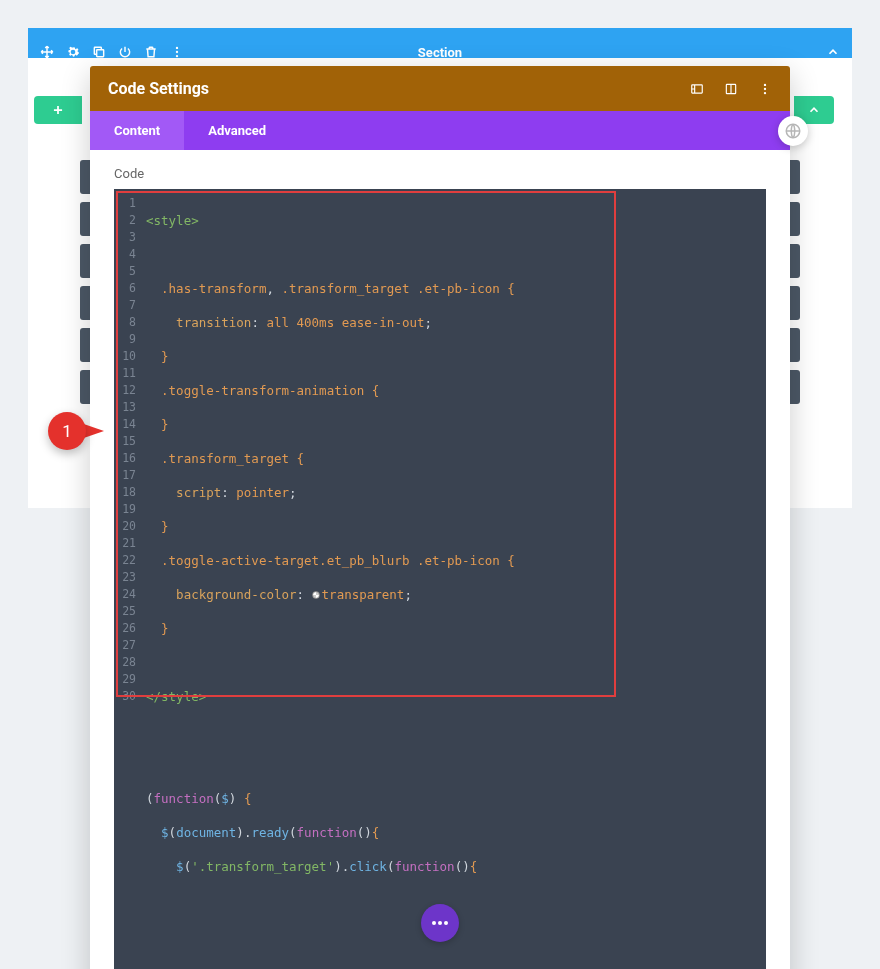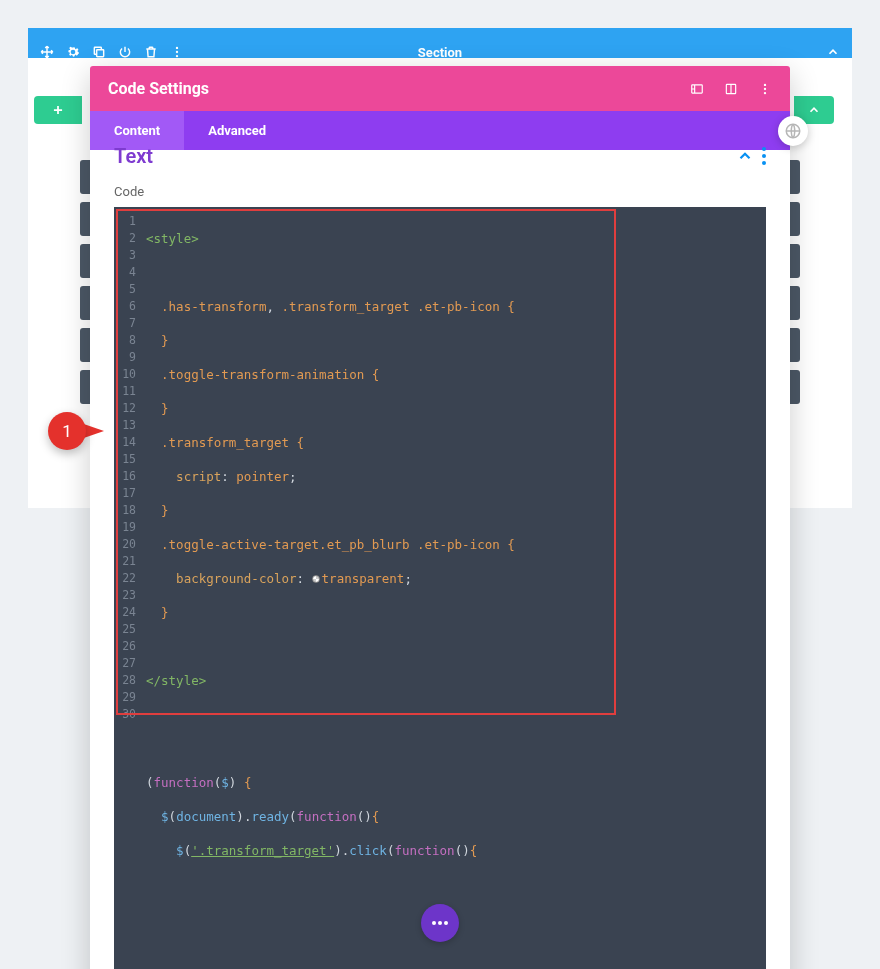--- a/index.html
+++ b/index.html
@@ -101,21 +101,21 @@
     position: absolute;
     top: 66px;
     left: 90px;
     width: 700px;
     background: #fff;
     box-shadow: 0 8px 30px rgba(0,0,0,0.2);
     border-radius: 3px 3px 0 0;
     overflow: hidden;
   }
   .modal-header {
-    background: #ec4899;
+    background: #a16207;
     color: #fff;
     padding: 13px 18px;
     font-size: 16px;
     font-weight: 700;
     display: flex;
     align-items: center;
   }
   .modal-header .hdr-icons {
     margin-left: auto;
     display: flex;
@@ -196,21 +196,21 @@
   .code-lines {
     padding-left: 32px;
     color: #d0d6dd;
     white-space: pre;
   }
   .tag { color: #82b765; }
   .prop { color: #d9a35c; }
   .punct { color: #d0d6dd; }
   .val { color: #e29a52; }
   .sel { color: #e29a52; }
-  .str { color: #82b765; text-decoration: underline; }
+  .str { color: #82b765; }
   .func { color: #6fb4e3; }
   .varjs { color: #6fb4e3; }
   .brace { color: #e29a52; }
   .js-kw { color: #c46fc1; }
   .color-chip {
     display:inline-block;
     width: 8px;
     height: 8px;
     border: 1px solid #888;
     border-radius: 50%;
@@ -386,33 +386,20 @@
           </svg>
         </span>
     </div>
   </div>
   <div class="modal-tabs">
     <div class="modal-tab active">Content</div>
     <div class="modal-tab">Advanced</div>
   </div>
 
   <div class="modal-body">
-    <div class="section-row-title">
-      <span class="title-text">Text</span>
-      <span class="title-icons">
-        <svg width="18" height="18" viewBox="0 0 24 24" fill="none" stroke="#0891f2" stroke-width="3">
-            <path d="M6 15l6-6 6 6"></path>
-          </svg>
-        <svg width="4" height="18" viewBox="0 0 4 18" fill="#0891f2">
-            <circle cx="2" cy="2" r="2"></circle>
-            <circle cx="2" cy="9" r="2"></circle>
-            <circle cx="2" cy="16" r="2"></circle>
-          </svg>
-      </span>
-    </div>
     <div class="field-label">Code</div>
 
     <div class="code-outer">
       <div class="code-wrap">
 
         <div class="gutter">
           <div>1</div>
             <div>2</div>
             <div>3</div>
             <div>4</div>
@@ -440,20 +427,21 @@
             <div>26</div>
             <div>27</div>
             <div>28</div>
             <div>29</div>
             <div>30</div>
         </div>
         <div class="code-lines">
 <div><span class="tag">&lt;style&gt;</span></div>
 <div>&nbsp;</div>
 <div>  <span class="sel">.has-transform</span><span class="punct">,</span> <span class="sel">.transform_target</span> <span class="sel">.et-pb-icon</span> <span class="brace">{</span></div>
+<div>    <span class="prop">transition</span><span class="punct">:</span> <span class="val">all</span> <span class="val">400ms</span> <span class="val">ease-in-out</span><span class="punct">;</span></div>
 <div>  <span class="brace">}</span></div>
 <div>  <span class="sel">.toggle-transform-animation</span> <span class="brace">{</span></div>
 <div>  <span class="brace">}</span></div>
 <div>  <span class="sel">.transform_target</span> <span class="brace">{</span></div>
 <div>    <span class="prop">script</span><span class="punct">:</span> <span class="val">pointer</span><span class="punct">;</span></div>
 <div>  <span class="brace">}</span></div>
 <div>  <span class="sel">.toggle-active-target.et_pb_blurb</span> <span class="sel">.et-pb-icon</span> <span class="brace">{</span></div>
 <div>    <span class="prop">background-color</span><span class="punct">:</span> <span class="color-chip"></span><span class="val">transparent</span><span class="punct">;</span></div>
 <div>  <span class="brace">}</span></div>
 <div>&nbsp;</div>

